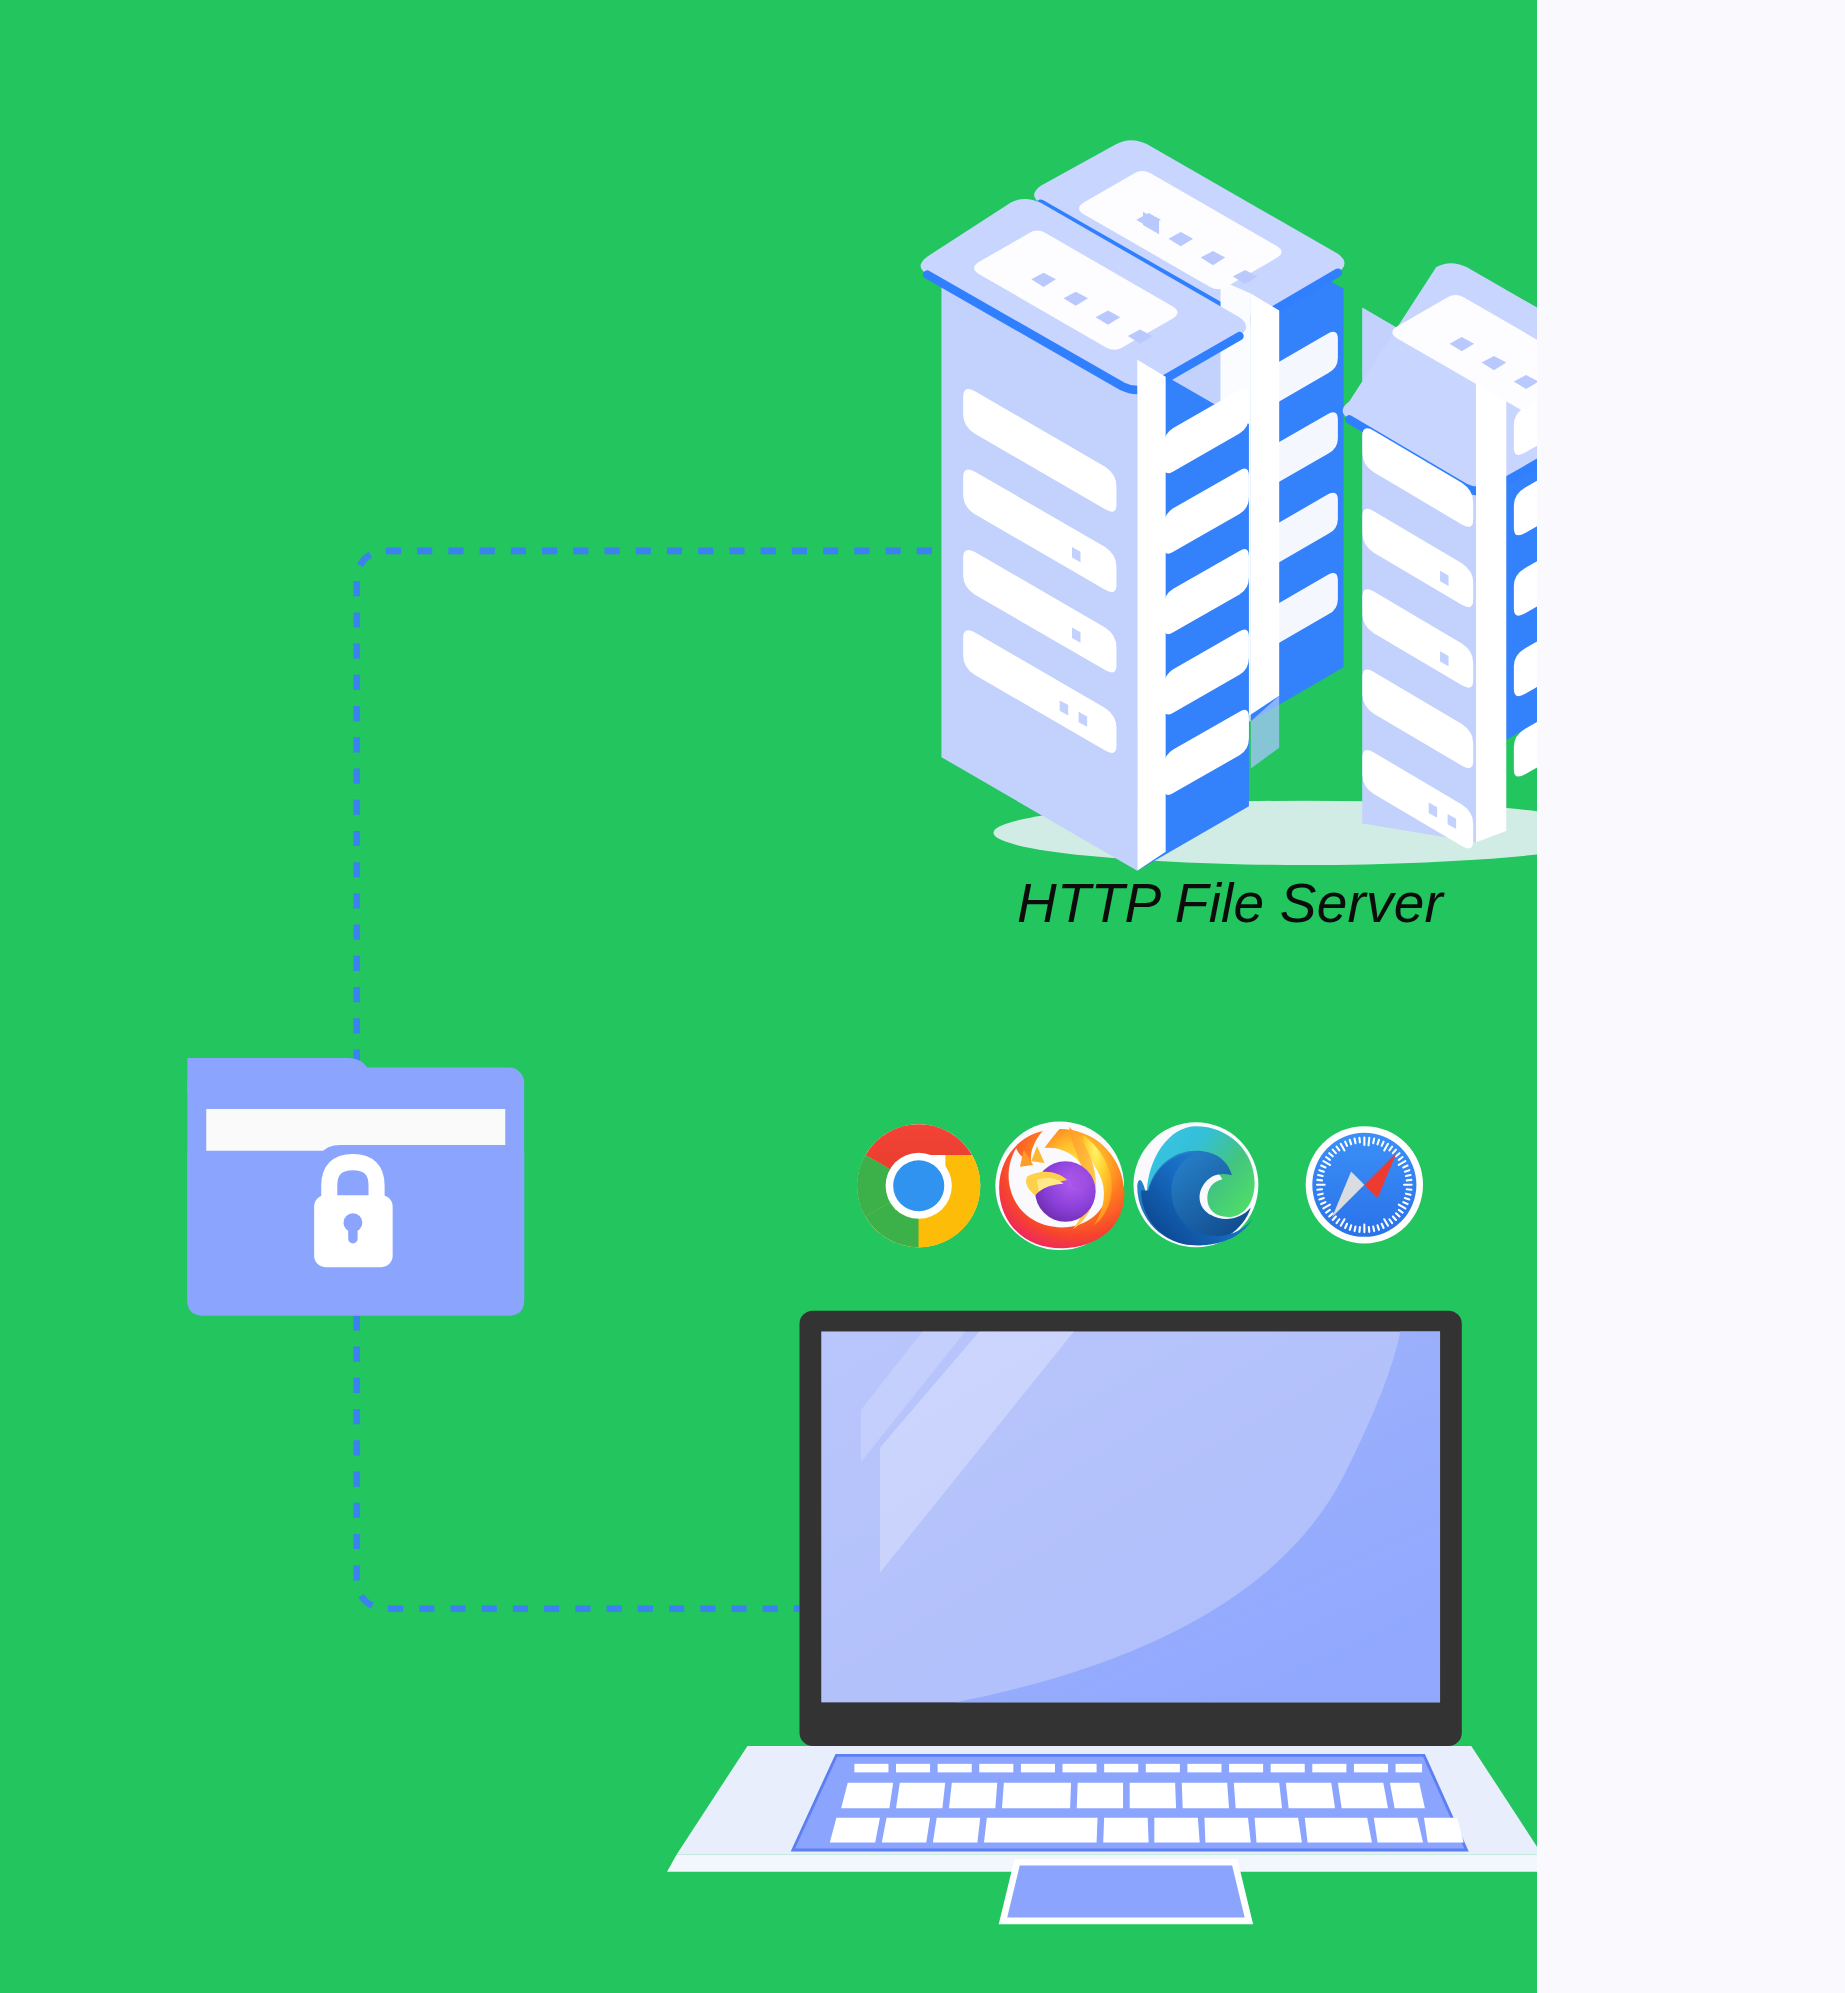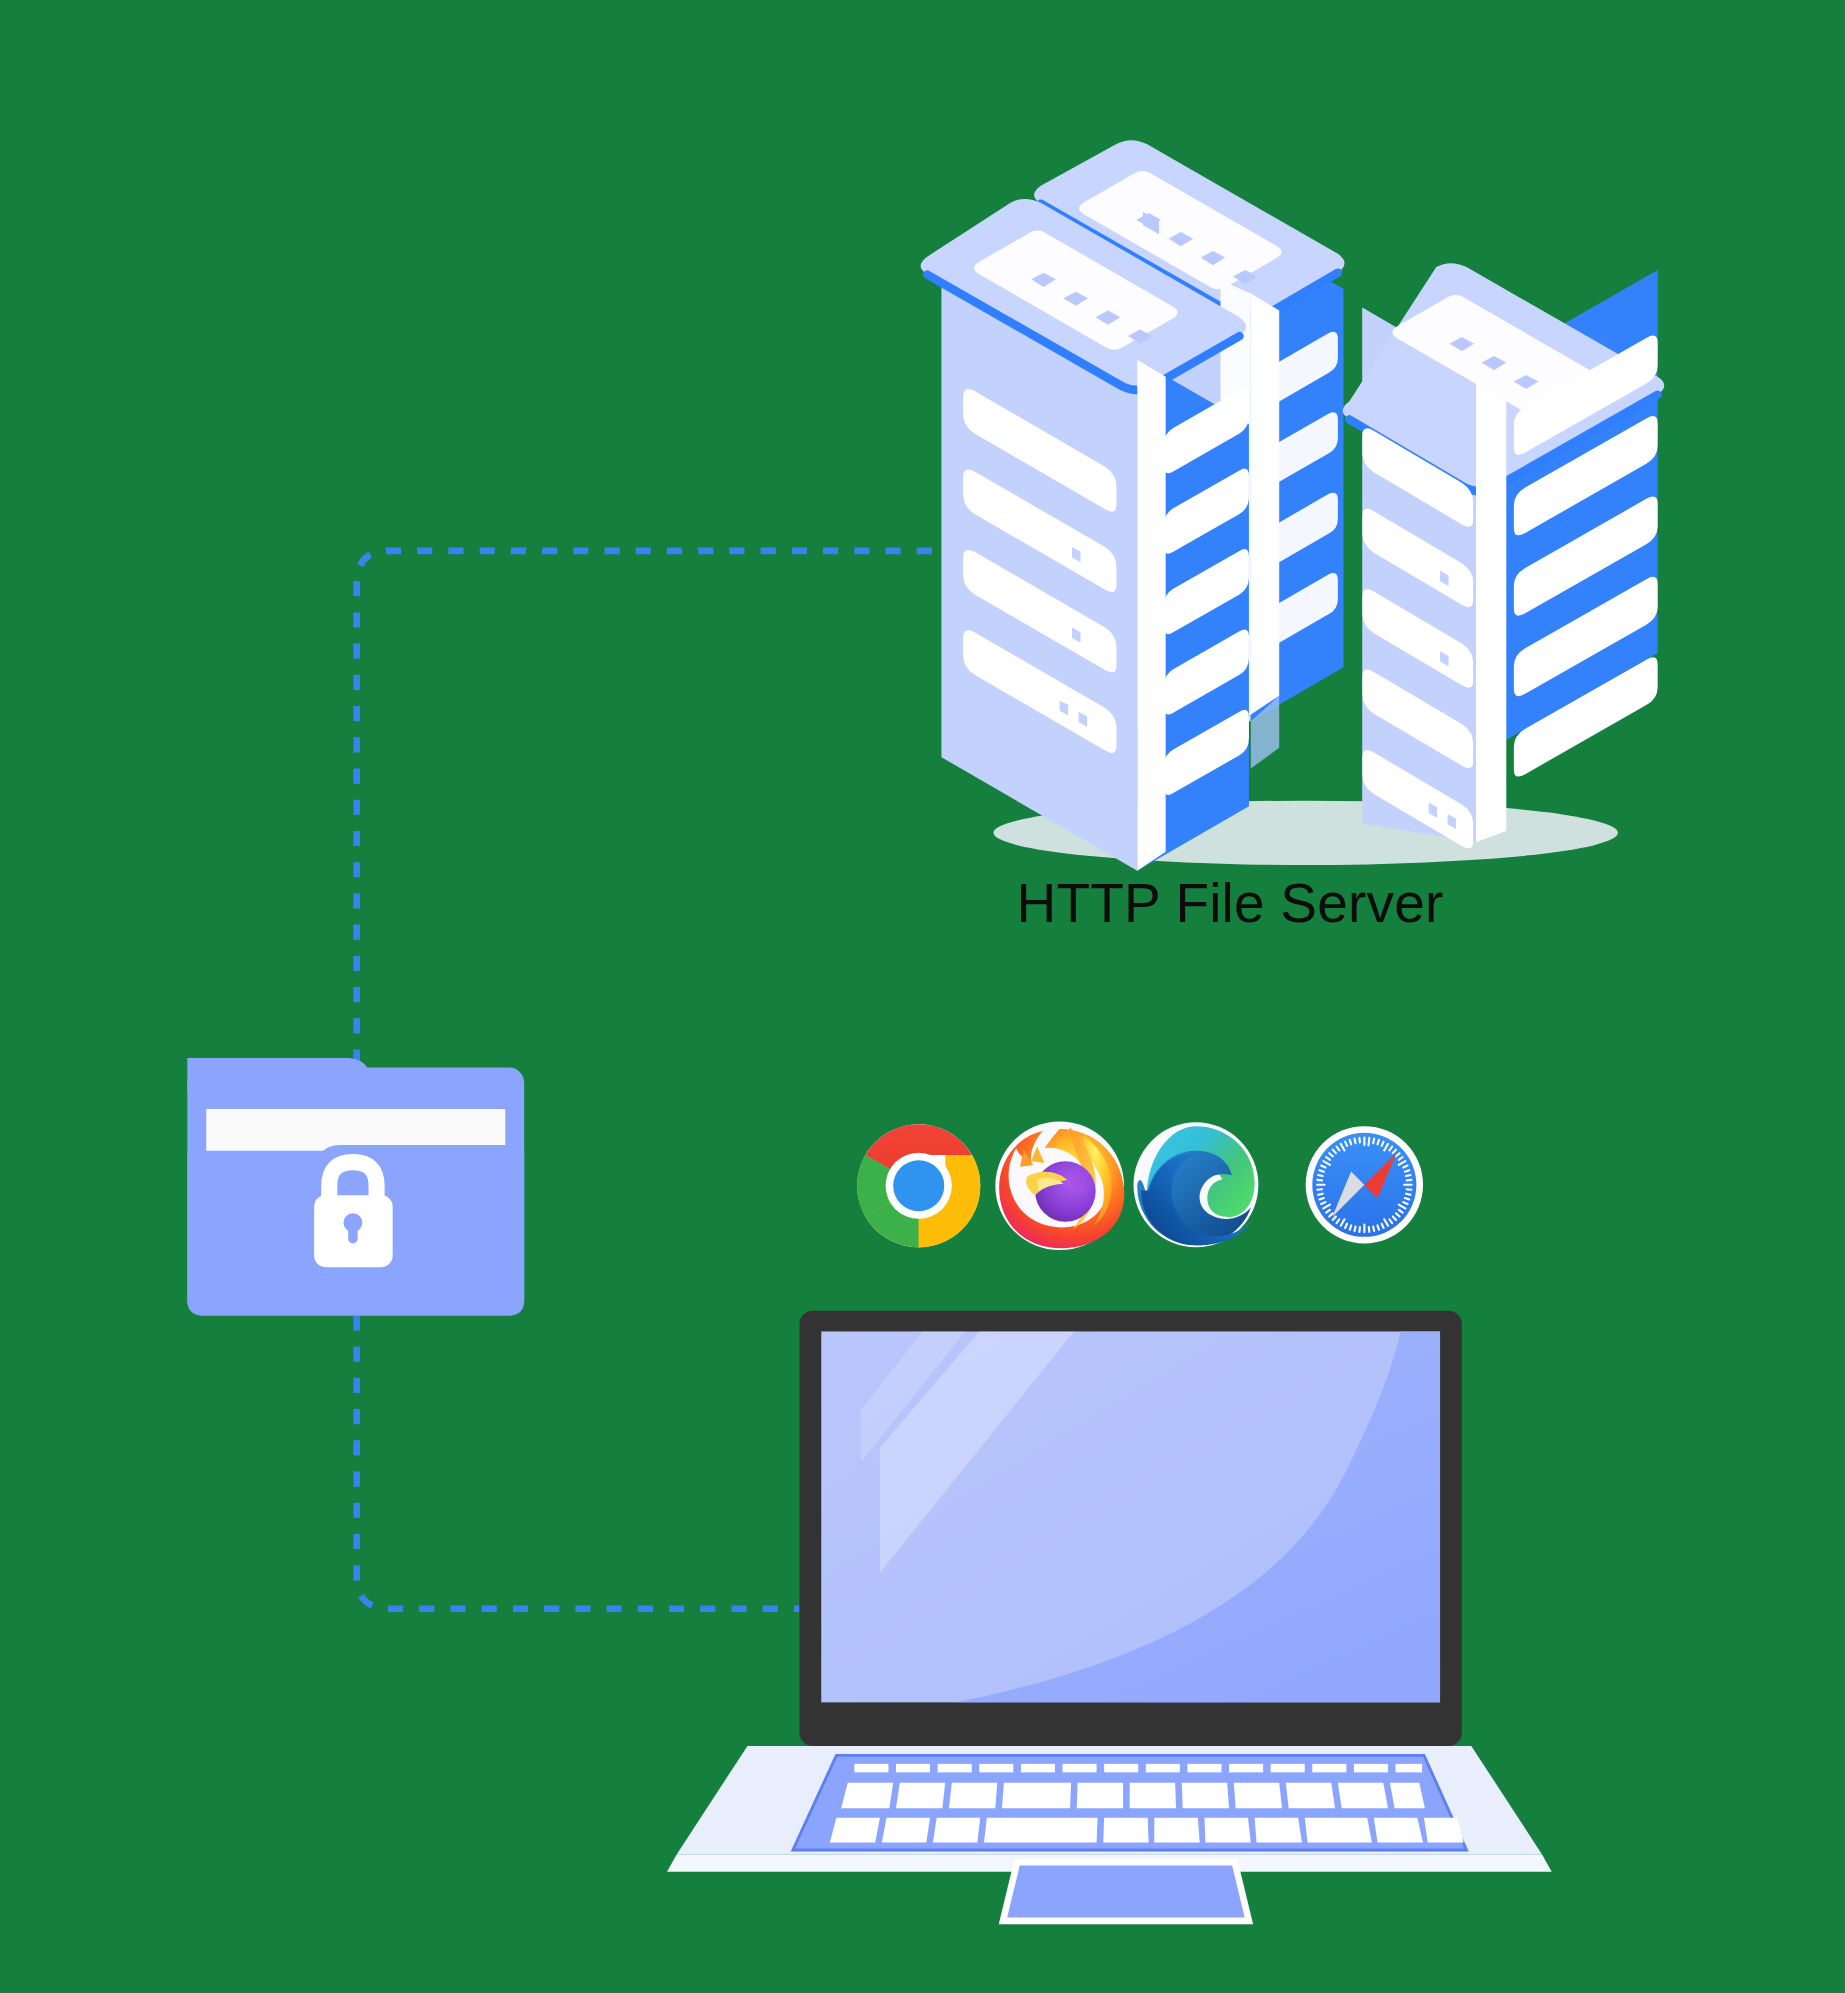--- a/index.html
+++ b/index.html
@@ -6,24 +6,25 @@
   html, body {
     margin: 0;
     padding: 0;
     background: #fafafe;
   }
   body {
     font-family: "Liberation Sans", sans-serif;
   }
   #stage {
     position: relative;
-    width: 1845px;
+    width: 1537px;
     height: 1994px;
-    background: #15803d;
+    background: #22c55e;
     overflow: hidden;
+    font-style: italic;
   }
   #scene { position: absolute; inset: 0; }
   .server-label {
     position: absolute;
     left: 662px;
     top: 871px;
     width: 1136px;
     text-align: center;
     font-family: "Liberation Sans", sans-serif;
     font-size: 55px;

